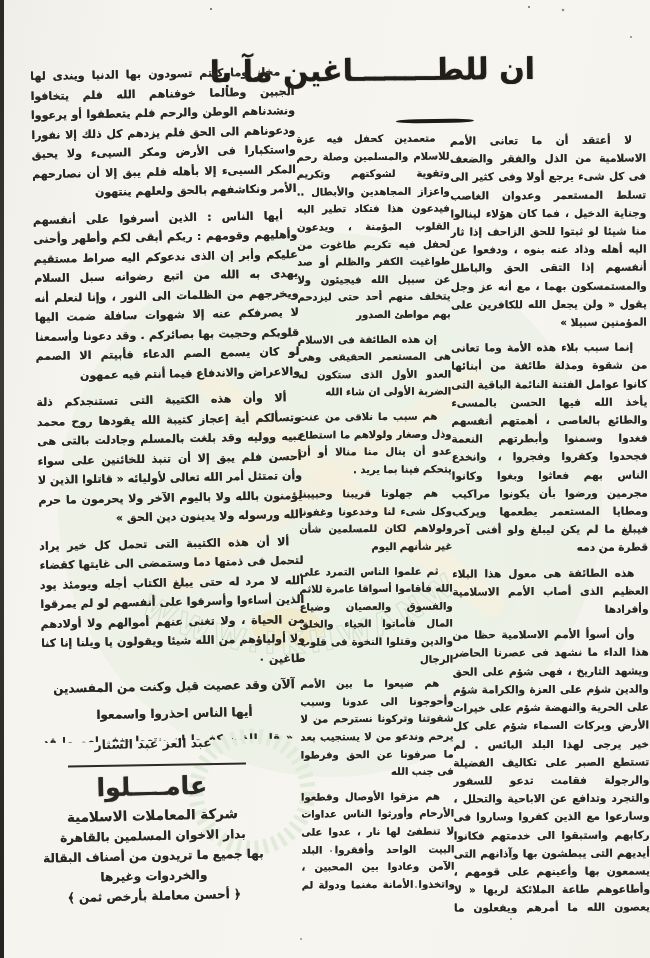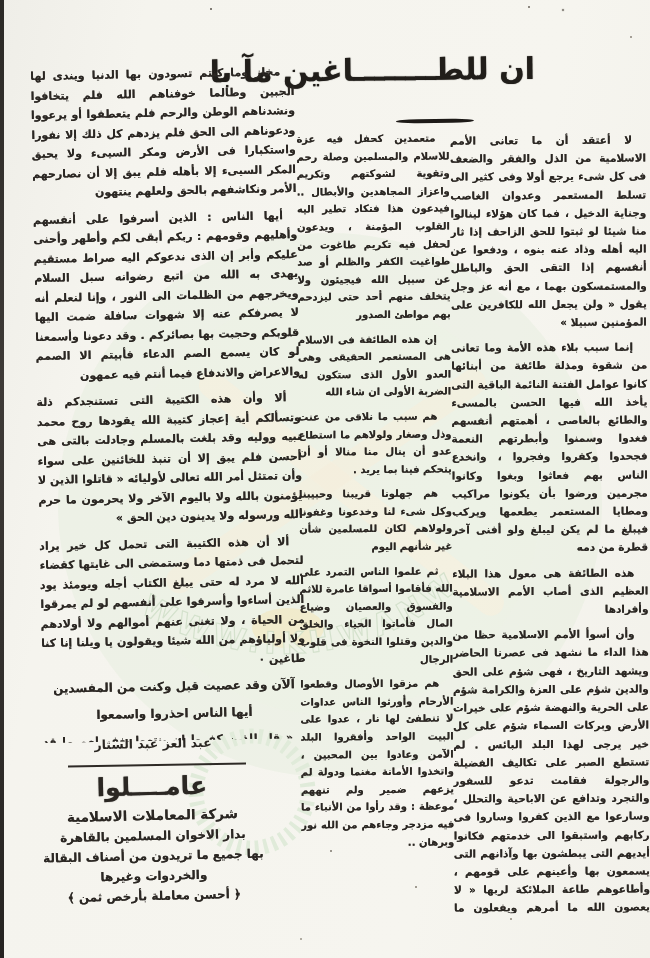--- a/index.html
+++ b/index.html
@@ -82,20 +82,21 @@
     <p>وأن أسوأ الأمم الاسلامية حظا من هذا الداء ما نشهد فى عصرنا الحاضر ويشهد التاريخ ، فهى شؤم على الحق والدين شؤم على العزة والكرامة شؤم على الحرية والنهضة شؤم على خيرات الأرض وبركات السماء شؤم على كل خير يرجى لهذا البلد البائس . لم تستطع الصبر على تكاليف الفضيلة والرجولة فقامت تدعو للسفور والتجرد وتدافع عن الاباحية والتحلل ، وسارعوا مع الذين كفروا وساروا فى ركابهم واستبقوا الى خدمتهم فكانوا أيديهم التى يبطشون بها وآذانهم التى يسمعون بها وأعينهم على قومهم ، وأطاعوهم طاعة الملائكة لربها « لا يعصون الله ما أمرهم ويفعلون ما يؤمرون »</p>
 
   </div>
 
   <div class="col col-middle">
     <p>متعمدين كحفل فيه عزة للاسلام والمسلمين وصلة رحم وتقوية لشوكتهم وتكريم واعزاز المجاهدين والأبطال .. فيدعون هذا فتكاد تطير اليه القلوب المؤمنة ، ويدعون لحفل فيه تكريم طاغوت من طواغيت الكفر والظلم أو صد عن سبيل الله فيجيئون ولا يتخلف منهم أحد حتى ليزدحم بهم مواطئ الصدور</p>
     <p>إن هذه الطائفة فى الاسلام هى المستعمر الحقيقى وهى العدو الأول الذى ستكون له الضربة الأولى ان شاء الله</p>
     <p>هم سبب ما نلاقى من عنت وذل وصغار ولولاهم ما استطاع عدو أن ينال منا منالا أو أن يتحكم فينا بما يريد .</p>
     <p>هم جهلونا قريبنا وحبيبنا وكل شىء لنا وخدعونا وغفونا ولولاهم لكان للمسلمين شأن غير شأنهم اليوم</p>
     <p>ثم علموا الناس التمرد على الله فأقاموا أسواقا عامرة للاثم والفسوق والعصيان وضياع المال فأماتوا الحياء والخلق والدين وقتلوا النخوة فى قلوب الرجال</p>
+    <p>هم ضيعوا ما بين الأمم وأحوجونا الى عدونا وسبب شقوتنا وتركونا نسترحم من لا يرحم وندعو من لا يستجيب بعد ما صرفونا عن الحق وفرطوا فى جنب الله</p>
     <p>هم مزقوا الأوصال وقطعوا الأرحام وأورثوا الناس عداوات لا تنطفئ لها نار ، عدوا على البيت الواحد وأفقروا البلد الآمن وعادوا بين المحبين ، واتخذوا الأمانة مغنما ودولة لم يزعهم ضمير ولم تنههم موعظة : وقد رأوا من الأنباء ما فيه مزدجر وجاءهم من الله نور وبرهان ..</p>
 
   </div>
 
   <div class="col col-left">
     <p>مخاز وما كنتم تسودون بها الدنيا ويندى لها الجبين وطالما خوفناهم الله فلم يتخافوا ونشدناهم الوطن والرحم فلم يتعطفوا أو يرعووا ودعوناهم الى الحق فلم يزدهم كل ذلك إلا نفورا واستكبارا فى الأرض ومكر السيىء ولا يحيق المكر السيىء إلا بأهله فلم يبق إلا أن نصارحهم الأمر ونكاشفهم بالحق ولعلهم ينتهون</p>
     <p>أيها الناس : الذين أسرفوا على أنفسهم وأهليهم وقومهم : ربكم أبقى لكم وأطهر وأحنى عليكم وأبر إن الذى ندعوكم اليه صراط مستقيم يهدى به الله من اتبع رضوانه سبل السلام ويخرجهم من الظلمات الى النور ، وإنا لنعلم أنه لا يصرفكم عنه إلا شهوات سافلة ضمت اليها قلوبكم وحجبت بها بصائركم . وقد دعونا وأسمعنا لو كان يسمع الصم الدعاء فأبيتم الا الصمم والاعراض والاندفاع فيما أنتم فيه عمهون</p>
     <p>ألا وأن هذه الكتيبة التى تستنجدكم ذلة وتسألكم أية إعجاز كتيبة الله يقودها روح محمد نبيه ووليه وقد بلغت بالمسلم وجادلت بالتى هى أحسن فلم يبق إلا أن تنبذ للخائنين على سواء وأن تمتثل أمر الله تعالى لأوليائه « قاتلوا الذين لا يؤمنون بالله ولا باليوم الآخر ولا يحرمون ما حرم الله ورسوله ولا يدينون دين الحق »</p>
     <p>ألا أن هذه الكتيبة التى تحمل كل خير يراد لتحمل فى ذمتها دما وستمضى الى غايتها كقضاء الله لا مرد له حتى يبلغ الكتاب أجله ويومئذ يود الذين أساءوا وأسرفوا على أنفسهم لو لم يمرقوا من الحياة ، ولا تغنى عنهم أموالهم ولا أولادهم ولا أولياؤهم من الله شيئا ويقولون يا ويلنا إنا كنا طاغين ٠</p>
     <p class="centered-line">آلآن وقد عصيت قبل وكنت من المفسدين</p>

